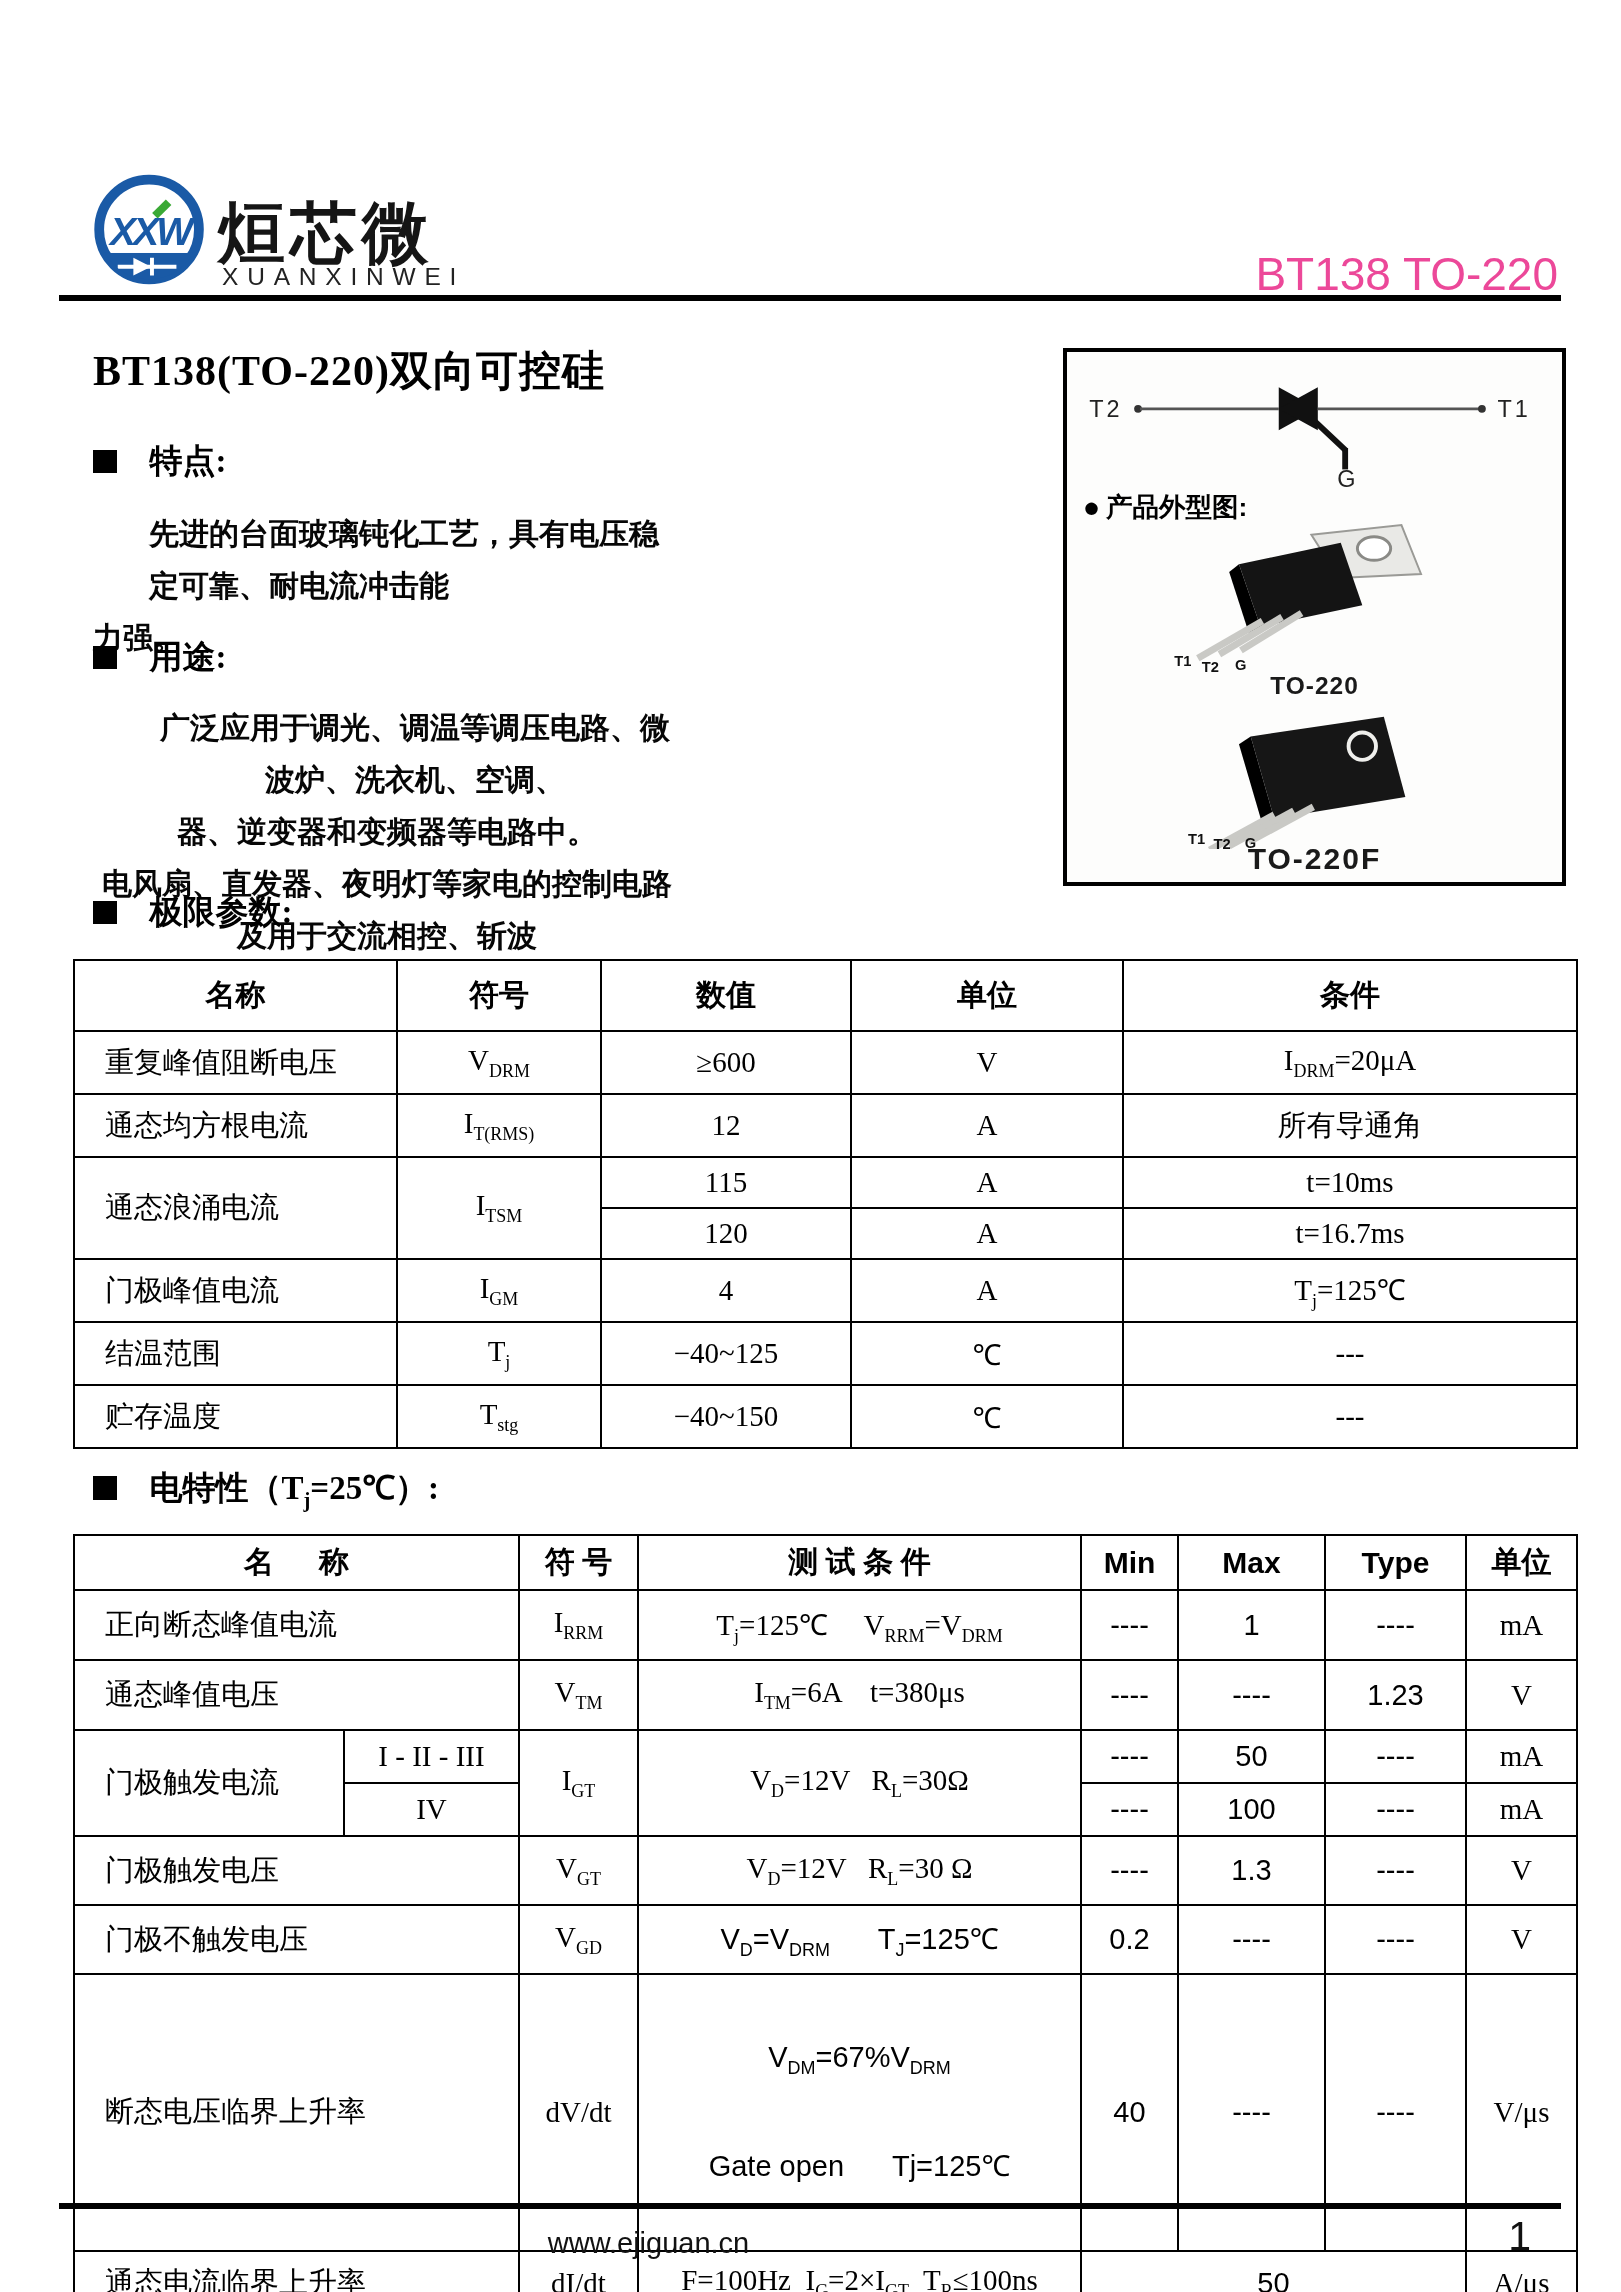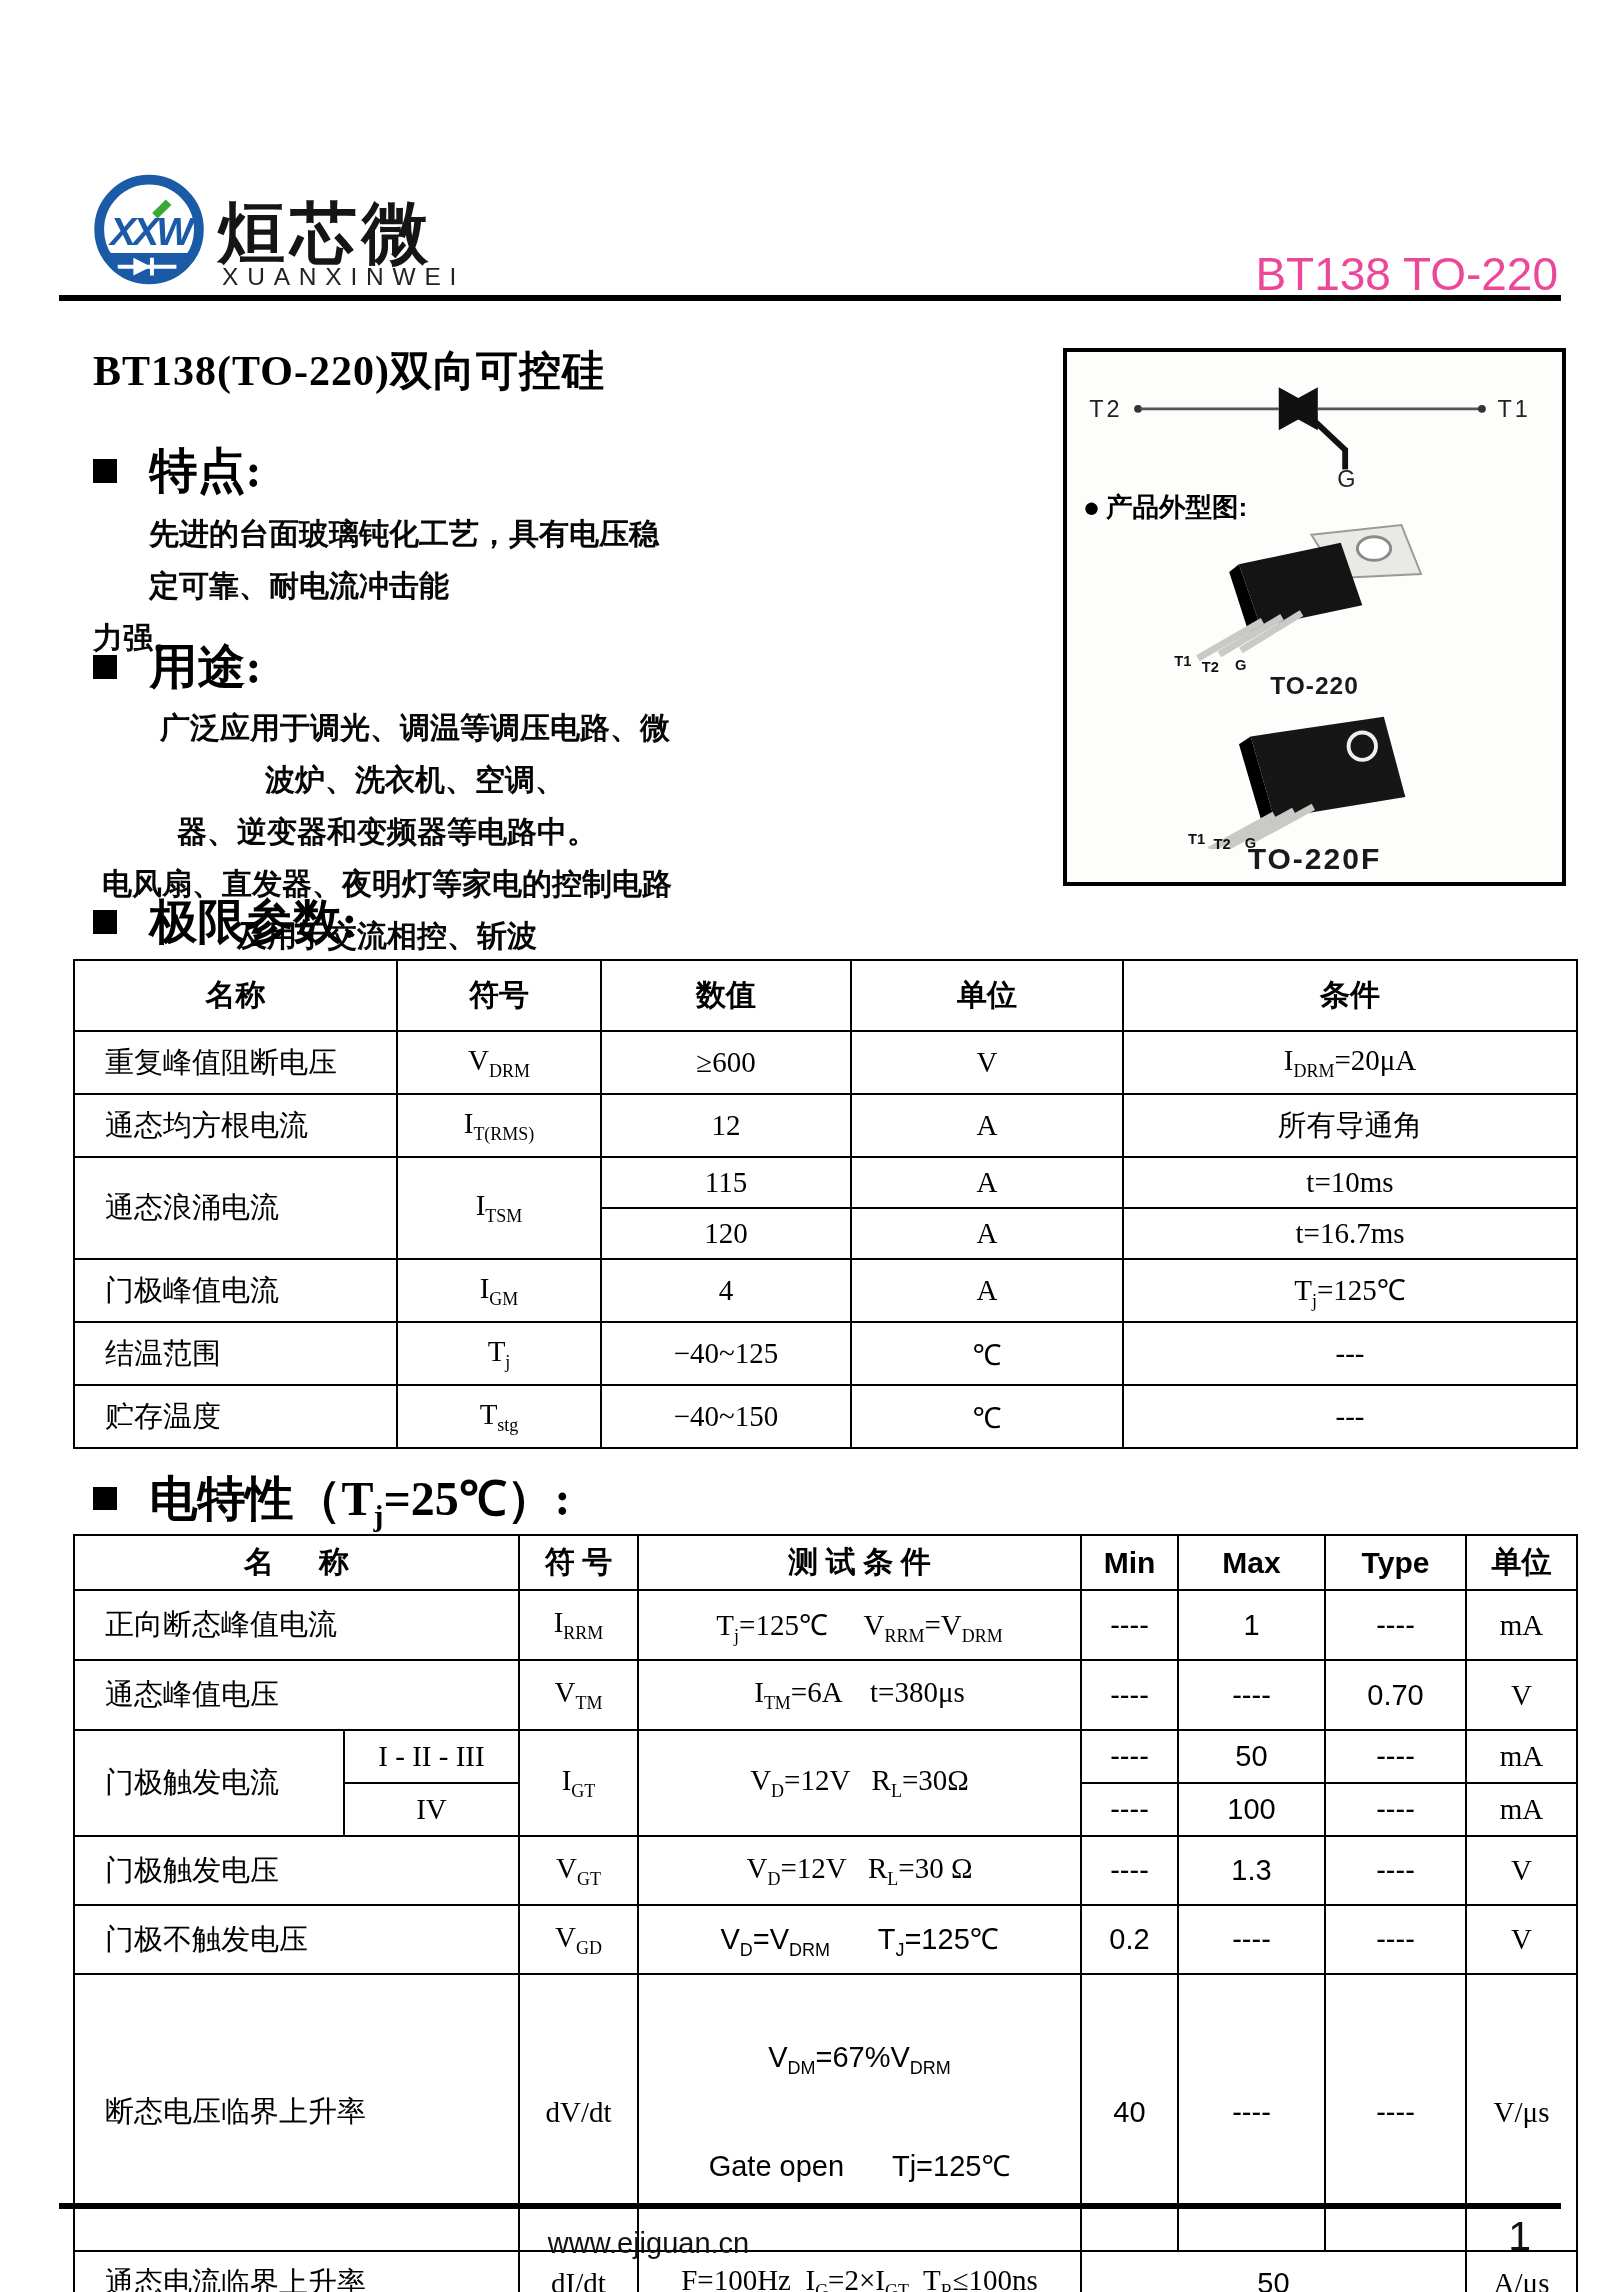--- a/index.html
+++ b/index.html
@@ -27,21 +27,21 @@
   .rule { position:absolute; left:59px; width:1502px; height:5.9px; background:#000; }
   .top-rule { top:295px; }
   .bottom-rule { top:2203px; }
   
   .doc-title {
     position:absolute; left:93px; top:343px;
     font-size:42px; font-weight:700; letter-spacing:1px;
   }
   .sec { position:absolute; left:93px; display:flex; align-items:center; }
   .sec .sq { width:23.5px; height:23.5px; background:#000; margin-right:33px; }
-  .sec .sec-label { font-size:48px; font-weight:700; }
+  .sec .sec-label { font-size:33px; font-weight:700; }
   .sec-features { top:439px; }
   .sec-usage   { top:635px; }
   .sec-limits  { top:890px; }
   .sec-elec    { top:1464px; }
   .para {
     position:absolute; left:93px; width:588px;
     font-family:"Liberation Sans", sans-serif;
     font-size:30px; font-weight:700; line-height:52px; color:#060606;
   }
   .para .ind { margin-left:56px; }
@@ -297,21 +297,21 @@
       <td class="num">1</td>
       <td class="num">----</td>
       <td>mA</td>
     </tr>
     <tr class="ra">
       <td class="name" colspan="2">通态峰值电压</td>
       <td>V<sub>TM</sub></td>
       <td>I<sub>TM</sub>=6A    t=380μs</td>
       <td class="num">----</td>
       <td class="num">----</td>
-      <td class="num">0.70</td>
+      <td class="num">1.23</td>
       <td>V</td>
     </tr>
     <tr class="rb">
       <td class="name" rowspan="2">门极触发电流</td>
       <td>I - II - III</td>
       <td rowspan="2">I<sub>GT</sub></td>
       <td rowspan="2">V<sub>D</sub>=12V   R<sub>L</sub>=30Ω</td>
       <td class="num">----</td>
       <td class="num">50</td>
       <td class="num">----</td>

